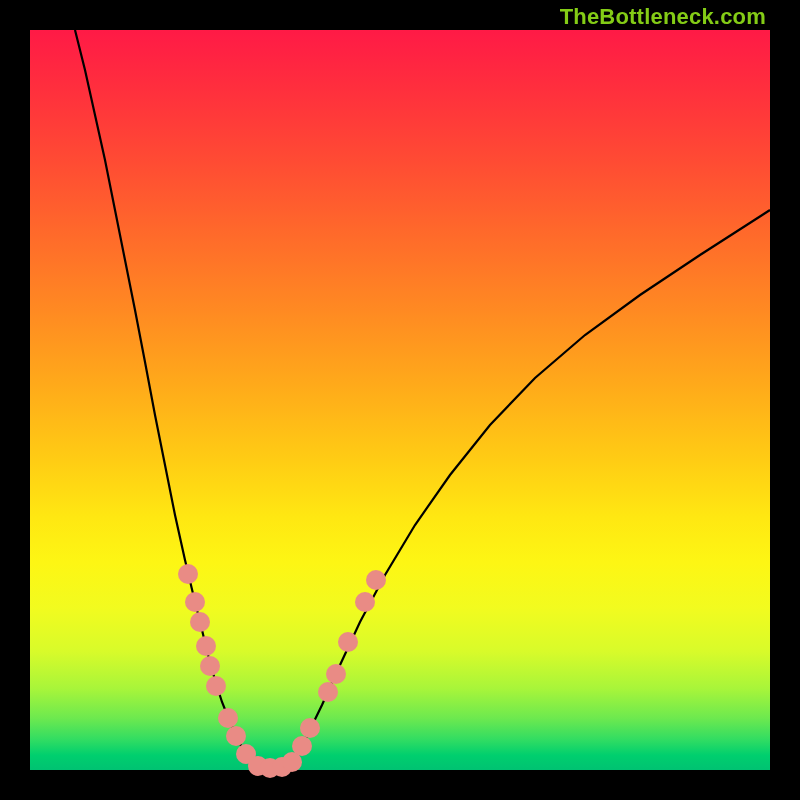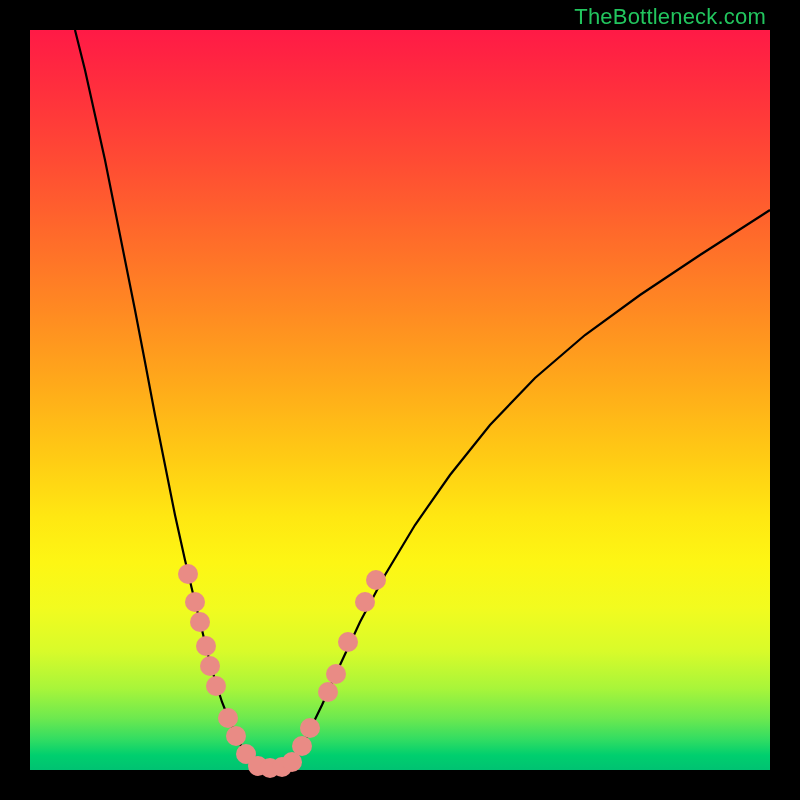--- a/index.html
+++ b/index.html
@@ -43,23 +43,23 @@
       #6de94f 93%,
       #2fdc63 96%,
       #00cf6e 98%,
       #00c272 100%
     );
   }
   .watermark {
     position: absolute;
     top: 4px;
     right: 34px;
-    color: #22c55e;
+    color: #84cc16;
     font-size: 22px;
-    font-weight: 400;
+    font-weight: 700;
     letter-spacing: 0.2px;
     z-index: 10;
   }
   svg.curve {
     position: absolute;
     left: 0;
     top: 0;
     width: 740px;
     height: 740px;
     overflow: visible;

